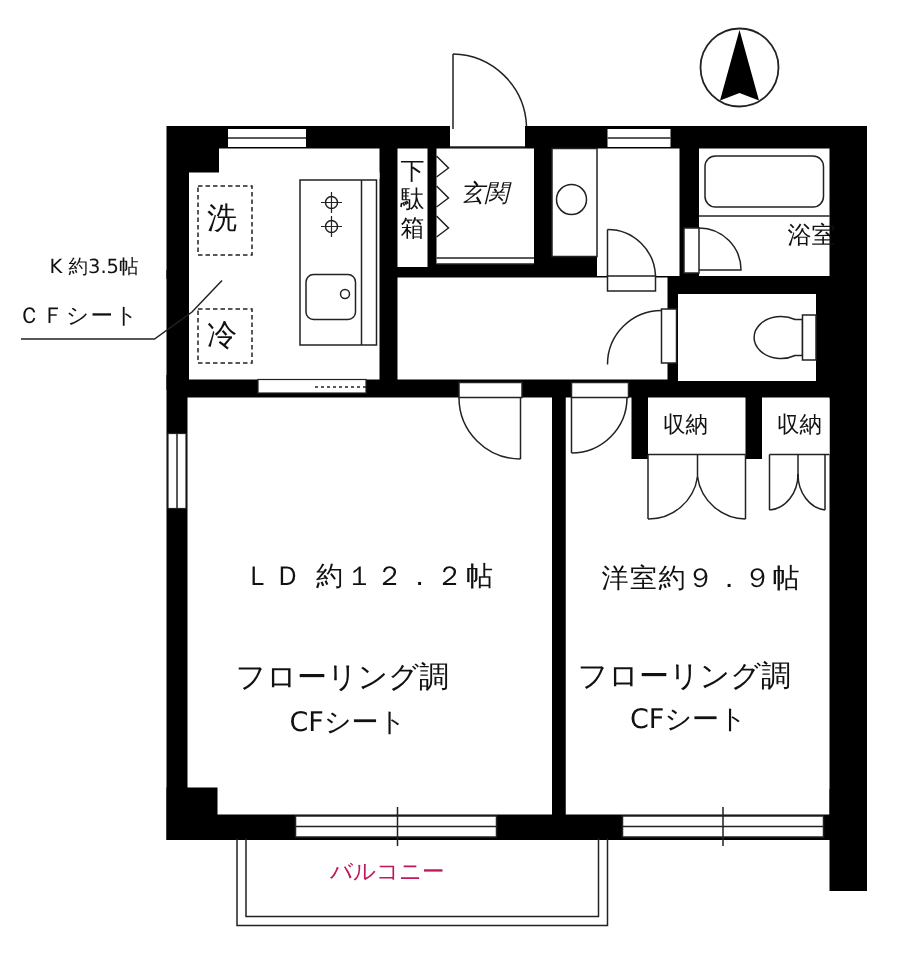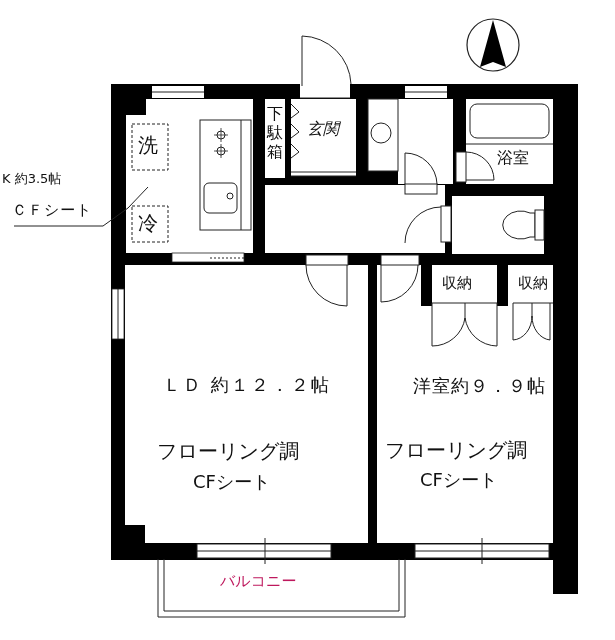--- a/index.html
+++ b/index.html
@@ -167,38 +167,38 @@
       <line x1="415" y1="551" x2="549" y2="551"></line>
       <line x1="482" y1="538" x2="482" y2="564"></line>
     </g>
 
     <g stroke="#222" fill="none">
       <polyline points="158,559 158,617 405,617 405,559"></polyline>
       <polyline points="164,559 164,611 399,611 399,559"></polyline>
     </g>
   </svg>
 
-  <div class="lbl" style="left:2px;top:172px;font-size:13px;">K 約3.5帖</div>
+  <div class="lbl" style="left:33px;top:172px;font-size:13px;">K 約3.5帖</div>
   <div class="lbl" style="left:12px;top:203px;font-size:15px;letter-spacing:1px;text-align:right;">ＣＦシート</div>
   <div class="lbl" style="left:138px;top:135px;font-size:20px;">洗</div>
   <div class="lbl" style="left:138px;top:213px;font-size:20px;">冷</div>
 
   <div style="position:absolute;left:266px;top:104px;width:18px;font-size:16px;line-height:19px;text-align:center;">
     <div>下</div>
     <div>駄</div>
     <div>箱</div>
   </div>
   <div class="lbl" style="left:307px;top:121px;font-size:16px;font-style:italic;">玄関</div>
-  <div class="lbl" style="left:497px;top:150px;font-size:16px;font-family:Liberation Serif, serif;">浴室</div>
+  <div class="lbl" style="left:525px;top:150px;font-size:16px;font-family:Liberation Serif, serif;">浴室</div>
 
   <div class="lbl" style="left:163px;top:376px;font-size:18px;letter-spacing:2px;">ＬＤ 約１２．２帖</div>
   <div class="lbl" style="left:157px;top:441px;font-size:20px;">フローリング調</div>
   <div class="lbl" style="left:193px;top:473px;font-size:18px;">CFシート</div>
 
-  <div class="lbl" style="left:401px;top:377px;font-size:18px;letter-spacing:1px;margin-left:12px;">洋室約９．９帖</div>
+  <div class="lbl" style="left:401px;top:377px;font-size:18px;letter-spacing:1px;">洋室約９．９帖</div>
   <div class="lbl" style="left:385px;top:440px;font-size:20px;">フローリング調</div>
   <div class="lbl" style="left:420px;top:471px;font-size:18px;">CFシート</div>
 
   <div class="lbl" style="left:442px;top:276px;font-size:15px;">収納</div>
   <div class="lbl" style="left:518px;top:276px;font-size:15px;">収納</div>
 
   <div class="lbl" style="left:220px;top:574px;font-size:15px;color:#be185d;">バルコニー</div>
 </div>
 
 </body></html>

